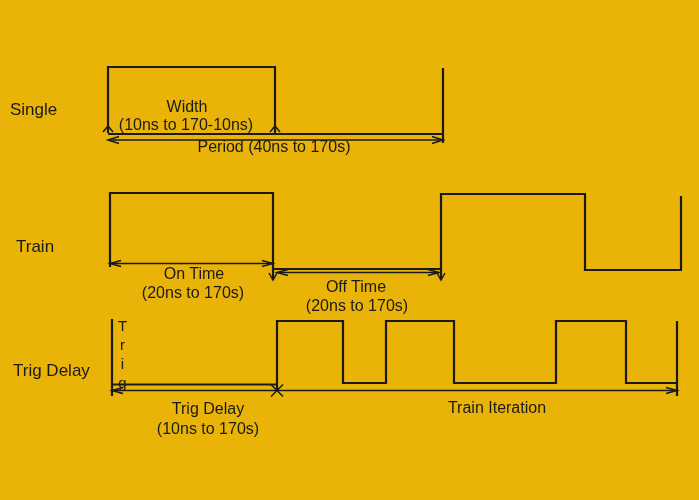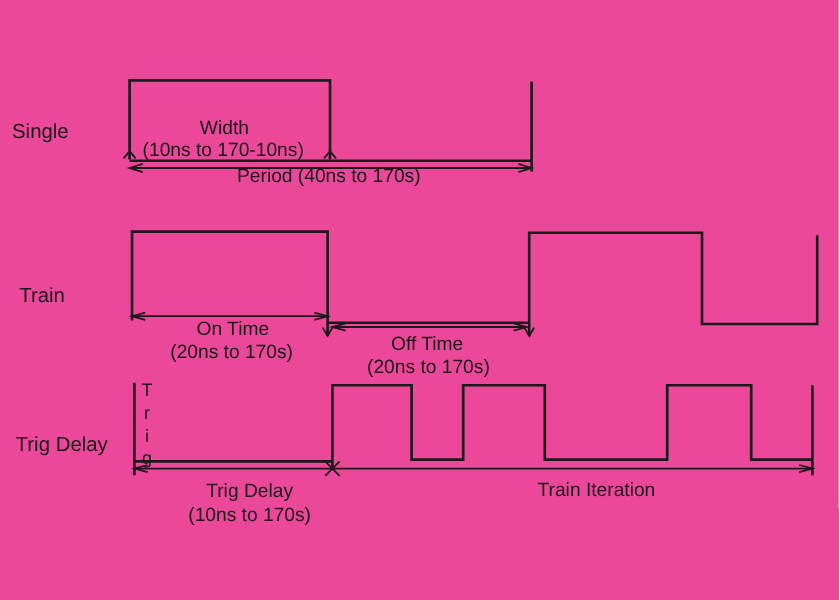--- a/index.html
+++ b/index.html
@@ -4,21 +4,21 @@
 <style>
   html, body {
     margin: 0;
     padding: 0;
     background: #ffffff;
   }
   .canvas {
     position: relative;
     width: 699px;
     height: 500px;
-    background: #ec4899;
+    background: #eab308;
     font-family: "Liberation Sans", "DejaVu Sans", sans-serif;
     overflow: hidden;
   }
   svg text {
     fill: #1a1a1a;
     font-family: "Liberation Sans", "DejaVu Sans", sans-serif;
     font-size: 16px;
   }
   svg text.row-label {
     font-size: 17px;

